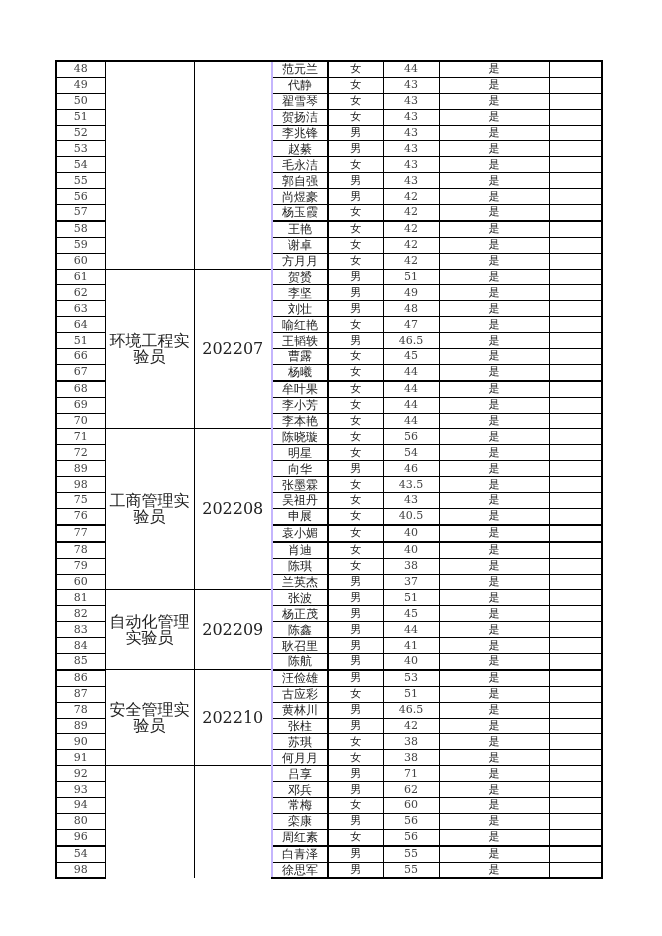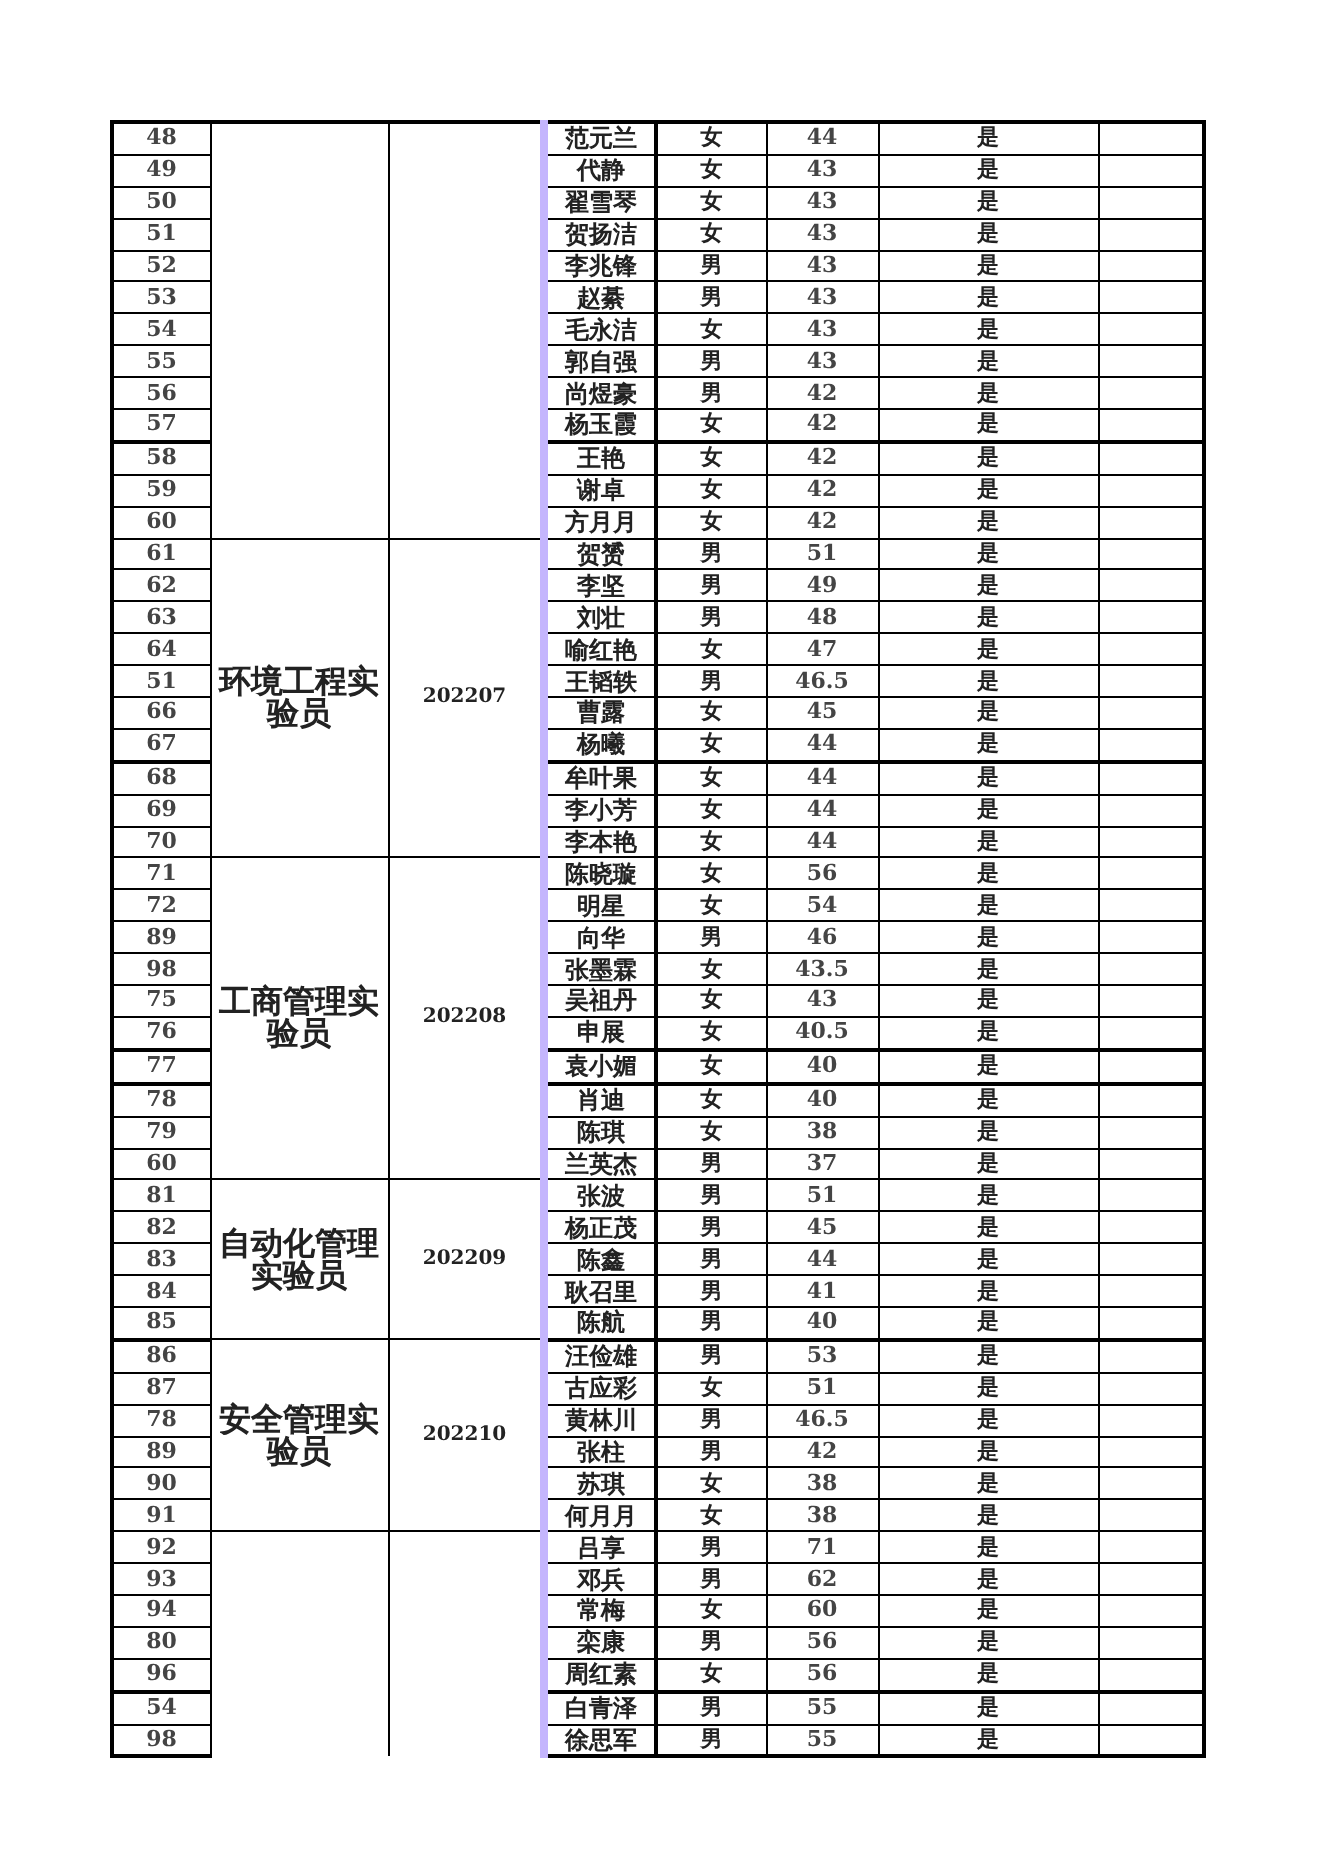--- a/index.html
+++ b/index.html
@@ -1,28 +1,28 @@
 <!DOCTYPE html>
 <html><head>
 <meta charset="utf-8">
 <style>
   html, body { margin: 0; padding: 0; background: #ffffff; }
   body { width: 662px; height: 936px; position: relative; overflow: hidden;
          font-family: "DejaVu Serif", "Liberation Serif", serif; color: #222; }
   .sheet { position: absolute; left: 55px; top: 60px; }
-  table { border-collapse: collapse; table-layout: fixed; font-weight: bold; }
+  table { border-collapse: collapse; table-layout: fixed; }
   td { border: 1px solid #000; height: 14.9px; padding: 0; text-align: center;
        vertical-align: middle; font-size: 11px; line-height: 12px; overflow: hidden; white-space: nowrap; }
   td.num { color: #444; font-size: 11px; }
   td.grp { white-space: normal; font-size: 16px; line-height: 16px; padding: 16px 4px; }
-  td.code { font-size: 10px; }
+  td.code { font-size: 16px; }
   td.name { font-size: 12px; }
   tr.thick-top td.r { border-top: 2.5px solid #000; }
   .outer-top td { border-top: 2px solid #000; }
-  td.col-name { border-left: 4px solid #c4b5fd; border-right: 2px solid #000; margin-left: 16px; }
+  td.col-name { border-left: 2px solid #c4b5fd; border-right: 2px solid #000; margin-left: 16px; }
   td.col-idx { border-left: 2px solid #000; }
   td.col-last { border-right: 2px solid #000; }
   tr.last td.r { border-bottom: 2px solid #000; }
   td.openbottom { border-bottom: none; }
 </style>
 </head>
 <body>
 
 <div class="sheet">
   <table>

